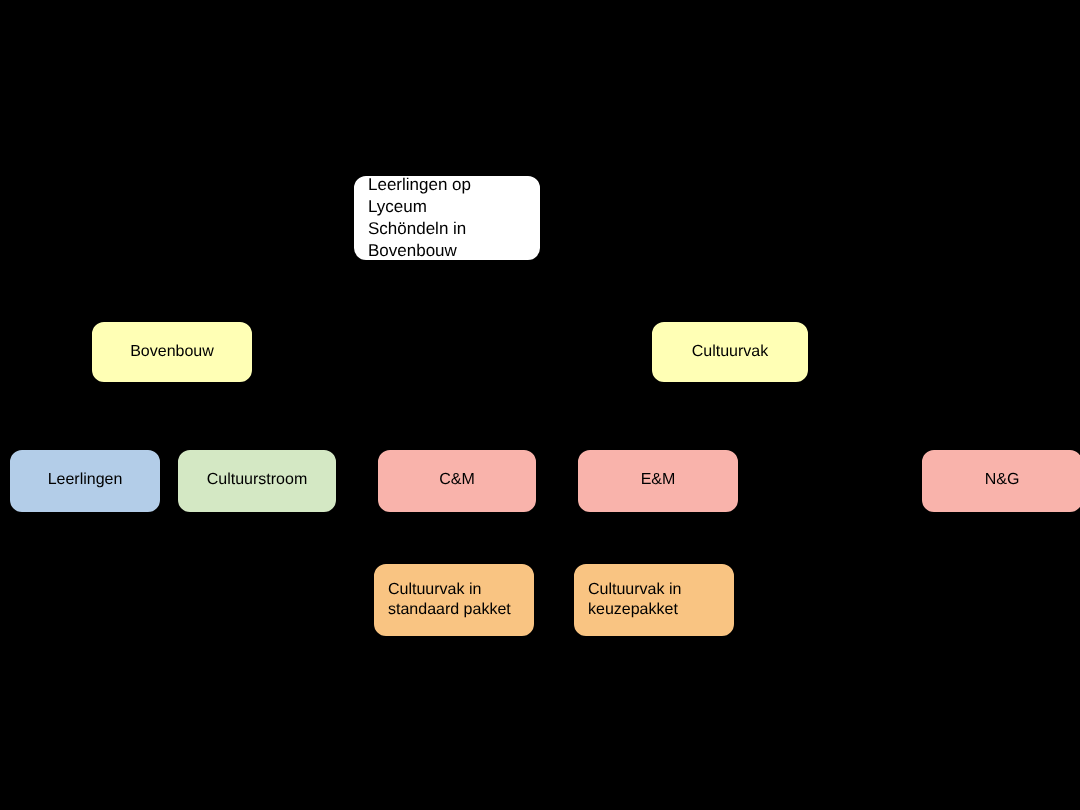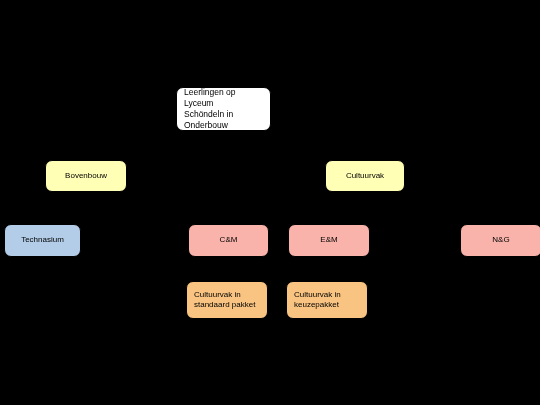--- a/index.html
+++ b/index.html
@@ -45,35 +45,38 @@
   }
 </style>
 </head>
 <body>
 
 <div id="canvas">
 
   <div class="node left" style="left:176px; top:87px; width:95px; height:44px; background:#ffffff; font-size:8.5px;">
     <span class="txt">Leerlingen op Lyceum
 Schöndeln in
-Onderbouw</span>
+Bovenbouw</span>
   </div>
 
   <div class="node center" style="left:45px; top:160px; width:82px; height:32px; background:#ffffb5; font-size:8px;">
     <span class="txt">Bovenbouw</span>
   </div>
 
   <div class="node center" style="left:325px; top:160px; width:80px; height:32px; background:#ffffb5; font-size:8px;">
     <span class="txt">Cultuurvak</span>
   </div>
 
   <div class="node center" style="left:4px; top:224px; width:77px; height:33px; background:#b3cde8; font-size:8px;">
-    <span class="txt">Technasium</span>
+    <span class="txt">Leerlingen</span>
   </div>
 
+  <div class="node center" style="left:88px; top:224px; width:81px; height:33px; background:#d4e8c4; font-size:8px;">
+    <span class="txt">Cultuurstroom</span>
+  </div>
 
   <div class="node center" style="left:188px; top:224px; width:81px; height:33px; background:#f9b3ab; font-size:8px;">
     <span class="txt">C&amp;M</span>
   </div>
 
   <div class="node center" style="left:288px; top:224px; width:82px; height:33px; background:#f9b3ab; font-size:8px;">
     <span class="txt">E&amp;M</span>
   </div>
 
 

